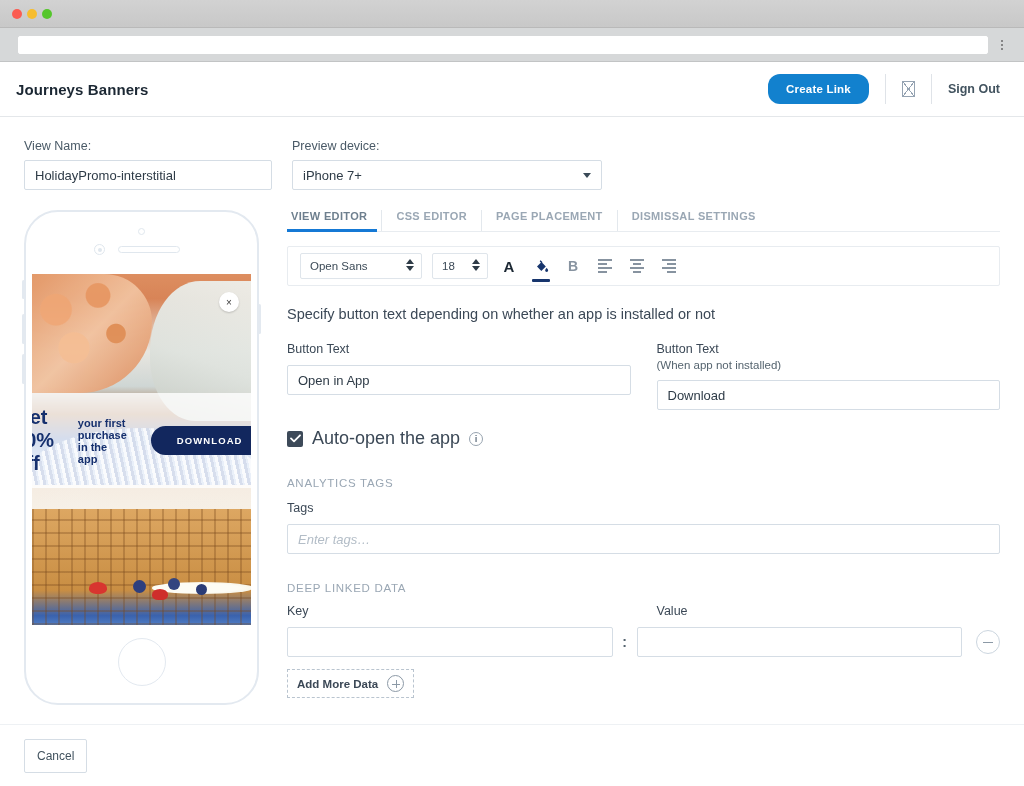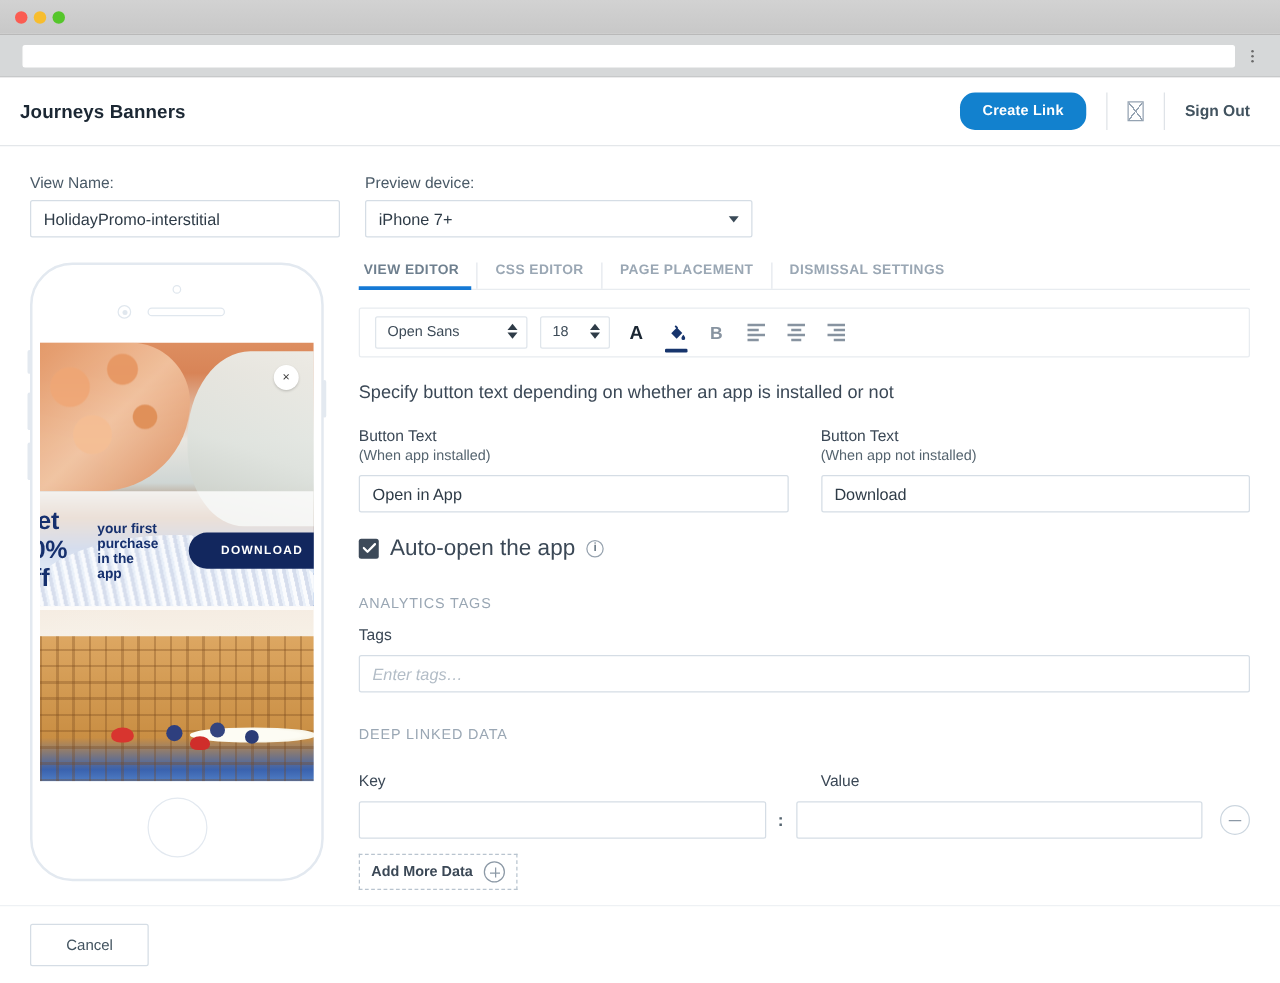--- a/index.html
+++ b/index.html
@@ -365,21 +365,21 @@
 
   
   .footer {
     position: absolute; left: 0; right: 0; bottom: 0;
     height: 62px; background: #fff;
     border-top: 1px solid #eef1f4;
     display: flex; align-items: center; padding: 0 24px;
   }
   .btn-cancel {
     background: #fff; border: 1px solid #d5dde5; border-radius: 2px;
-    font-size: 12px; color: #42535f; padding: 9px 28px; cursor: pointer;
+    font-size: 12px; color: #42535f; padding: 9px 12px; cursor: pointer;
     font-family: "Liberation Sans", sans-serif;
   }
   .btn-save {
     margin-left: auto;
     background: #1281ce; color: #fff; border: none; border-radius: 2px;
     font-size: 12px; font-weight: bold; padding: 10px 20px; cursor: pointer;
     font-family: "Liberation Sans", sans-serif;
   }
   .page-root { position: relative; width: 1024px; height: 786px; }
 </style>
@@ -536,21 +536,20 @@
               <b></b>
             </span>
         </div>
       </div>
 
       <div class="section-desc">Specify button text depending on whether an app is installed or not</div>
 
       <div class="two-col">
         <div class="col">
           <div class="lbl-main">Button Text</div>
-          <div class="lbl-sub">(When app installed)</div>
           <input class="text-input" value="Open in App" style="">
         </div>
         <div class="col">
           <div class="lbl-main">Button Text</div>
           <div class="lbl-sub">(When app not installed)</div>
           <input class="text-input" value="Download" style="">
         </div>
       </div>
 
       <div class="checkbox-row">
@@ -562,21 +561,21 @@
         <span class="cbx-label">Auto-open the app</span>
         <span class="info-icon">i</span>
       </div>
 
       <div class="section-title">ANALYTICS TAGS</div>
       <div class="sub-label">Tags</div>
       <input class="text-input wide-input" placeholder="Enter tags…" style="">
 
       <div class="section-title">DEEP LINKED DATA</div>
 
-      <div class="two-col" style="margin-top:24px">
+      <div class="two-col" style="margin-top:10px">
         <div class="col">
           <div class="lbl-main">Key</div>
         </div>
         <div class="col">
           <div class="lbl-main">Value</div>
         </div>
       </div>
 
       <div class="kv-row">
         <div class="kv-col">

